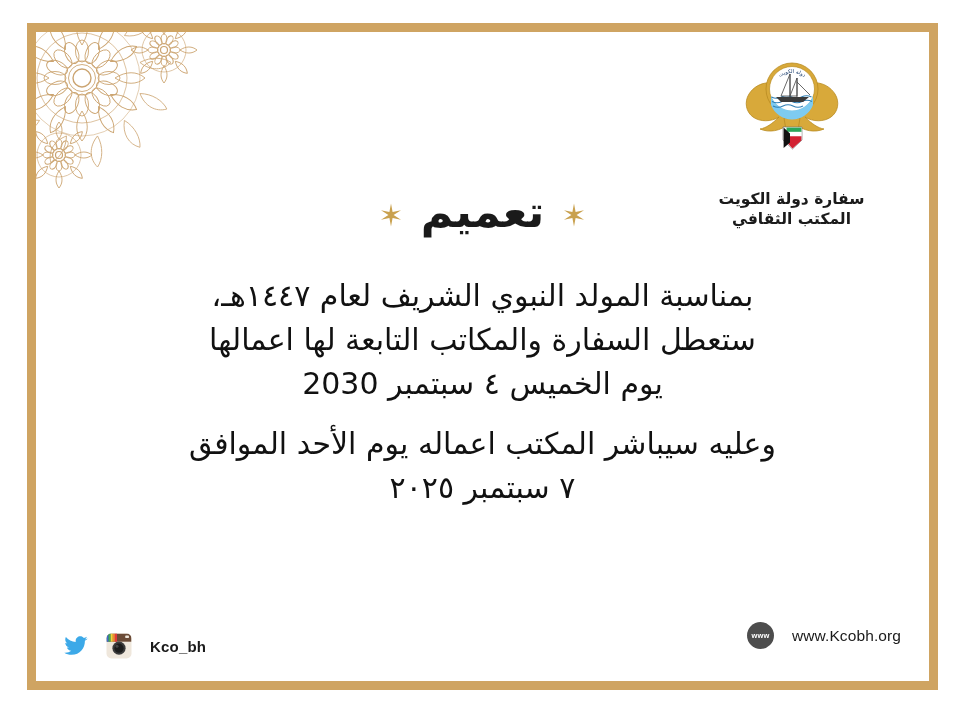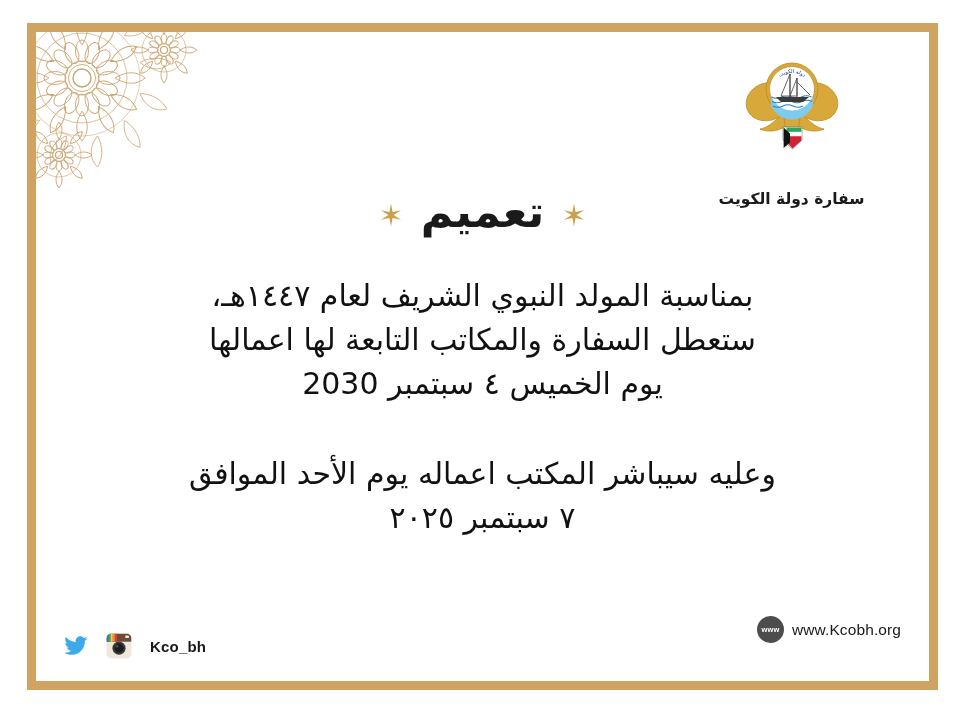--- a/index.html
+++ b/index.html
@@ -108,21 +108,21 @@
     color: #111111;
   }
   .para {
     font-size: 30px;
     line-height: 1.47;
     margin: 0 auto;
     width: 740px;
     white-space: pre-line;
   }
   .para-2 {
-    margin-top: 46px;
+    margin-top: 16px;
     width: 720px;
   }
 
   
   .footer {
     position: absolute;
     left: 0;
     bottom: 22px;
     width: 100%;
     height: 36px;
@@ -132,24 +132,24 @@
     left: 28px;
     bottom: 0;
     display: flex;
     align-items: center;
     gap: 18px;
     direction: ltr;
   }
   .social-right {
     position: absolute;
     right: 28px;
-    bottom: 16px;
+    bottom: 10px;
     display: flex;
     align-items: center;
-    gap: 8px;
+    gap: 18px;
     direction: ltr;
   }
   .handle-text {
     font-size: 15px;
     font-weight: bold;
     color: #1a1a1a;
     font-family: "Liberation Sans", sans-serif;
     letter-spacing: 0.2px;
   }
   .site-text {
@@ -335,20 +335,21 @@
           <path d="M43 73 L62 73 L62 86 L52.5 95 L43 86 Z" fill="#ffffff" stroke="#6b6b6b" stroke-width="0.6"></path>
           <path d="M46.5 73.6 L61.4 73.6 L61.4 77.9 L46.5 77.9 Z" fill="#2aa65a"></path>
           <path d="M46.5 77.9 L61.4 77.9 L61.4 82.2 L46.5 82.2 Z" fill="#ffffff"></path>
           <path d="M46.5 82.2 L61.4 82.2 L61.4 86.4 L52.5 94.4 L46.5 88 Z" fill="#d22233"></path>
           <path d="M43.6 73.6 L50 79.5 L50 88.5 L43.6 94 Z" fill="#111111"></path>
         </g>
       </svg>
     </div>
     <div class="logo-lines">
       <div class="logo-line-1">سفارة دولة الكويت</div>
+      <div class="logo-line-2">المكتب الثقافي</div>
     </div>
   </div>
 
   <div class="title-row">
     <svg class="star" width="24" height="24" viewBox="0 0 24 24" xmlns="http://www.w3.org/2000/svg">
       <path d="M12 0.5 L13.6 9 L22 7.2 L14.6 12 L22 16.8 L13.6 15 L12 23.5 L10.4 15 L2 16.8 L9.4 12 L2 7.2 L10.4 9 Z" fill="#c9a14e"></path>
     </svg>
     <div class="headline">تعميم</div>
     <svg class="star" width="24" height="24" viewBox="0 0 24 24" xmlns="http://www.w3.org/2000/svg">
       <path d="M12 0.5 L13.6 9 L22 7.2 L14.6 12 L22 16.8 L13.6 15 L12 23.5 L10.4 15 L2 16.8 L9.4 12 L2 7.2 L10.4 9 Z" fill="#c9a14e"></path>

